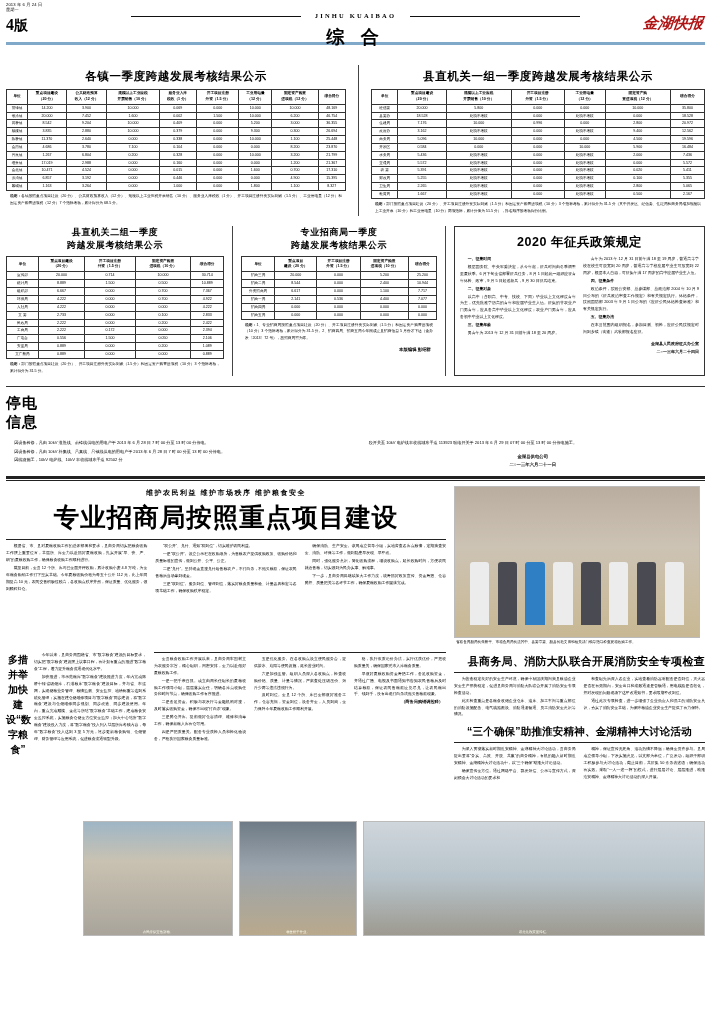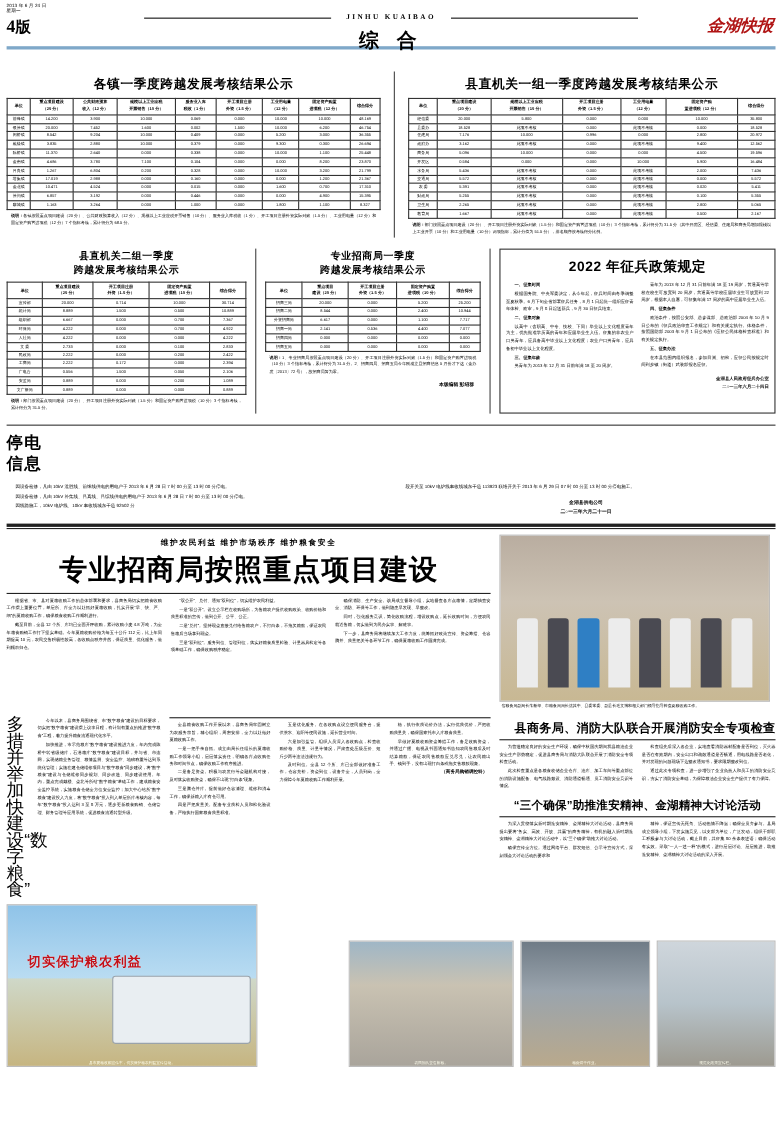--- a/index.html
+++ b/index.html
@@ -138,22 +138,22 @@
   .cap { font-size:3.6px; line-height:1.6; text-align:justify; padding:2px 2px 0 2px;
          font-family:"Liberation Sans", sans-serif; }
 
   .lower2 { display:flex; gap:8px; margin-top:6px; }
   .l2-left { width:140px; }
   .l2-mid  { width:292px; }
   .l2-right{ flex:1; }
 
   .vhead {
     float:left; width:24px; margin:0 4px 0 0;
-    font-size:16px; font-weight:normal; line-height:15px;
-    font-family:"Liberation Sans", sans-serif; text-align:left;
+    font-size:10px; font-weight:bold; line-height:15px;
+    font-family:"Liberation Sans", sans-serif; text-align:center;
   }
   .sub-head { text-align:center; font-size:12.5px; font-weight:bold; letter-spacing:.5px;
               font-family:"Liberation Sans", sans-serif; margin:1px 0 3px 0; }
   .sub-head2 { text-align:right; font-size:11px; font-weight:bold; letter-spacing:.3px;
                font-family:"Liberation Sans", sans-serif; margin:2px 0 3px 0; }
   .sub-head3 { text-align:center; font-size:10.5px; font-weight:bold; letter-spacing:.2px;
                font-family:"Liberation Sans", sans-serif; margin:2px 0 3px 0; }
   .byline { text-align:right; font-weight:bold; font-size:4.2px; padding-right:3px;
             font-family:"Liberation Sans", sans-serif; }
 
@@ -649,21 +649,21 @@
       <div class="note">
         <b>说明：</b><span>1、专业招商局按照重点项目建设（20 分）、开工项目注册外资实际到账（1.5 分）和固定资产购置进项税（10 分）3 个指标考核，累计得分为 31.5 分。2、招商四局、招商五局今年刚成立且招商信息 5 月份才下达（金办发〔2013〕72 号），故招商局暂为零。</span>
       </div>
       <div class="sign">本版编辑 彭绍群</div>
     </div>
 
     <div class="vdiv"></div>
 
     <div class="col-e">
       <div class="zb-box">
-        <div class="zb-title">2022 年征兵政策规定</div>
+        <div class="zb-title">2020 年征兵政策规定</div>
         <div class="zb-cols">
           <div id="zbL">
               <p class="zb-h">一、征集时间</p>
               <p>根据国务院、中央军委决定，从今年起，征兵时间由冬季调整至夏秋季。6 月下旬全省部署征兵任务，8 月 1 日起统一组织应征青年体检、政审，9 月 5 日起送新兵，9 月 30 日征兵结束。</p>
               <p class="zb-h">二、征集对象</p>
               <p>以高中（含职高、中专、技校、下同）毕业以上文化程度青年为主，优先批准学历高的青年和应届毕业生入伍。征集的非农业户口男青年，应具备高中毕业以上文化程度；农业户口男青年，应具备初中毕业以上文化程度。</p>
               <p class="zb-h">三、征集年龄</p>
               <p>男青年为 2013 年 12 月 31 日前年满 18 至 20 周岁。</p>
             </div>
           <div id="zbR">
@@ -801,27 +801,20 @@
             <p>确保宣传全方位。通过网络平台、群发短信、公示等宣传方式，深刻领会大讨论活动的要求和</p>
           </div>
         <div id="sp2">
             <p>精神，保证宣传无死角、活动热情不降温；确保全员齐参与。县局成立领导小组，下发实施意见，以支部为单位，广泛发动，组织干部职工积极参与大讨论活动，截止目前，共征集 50 余条表述语；确保活动有实效。采取“一人一述一释”的模式，进行层层讨论、层层推进，助推淮安精神、金湖精神大讨论活动的深入开展。</p>
           </div>
       </div>
     </div>
   </div>
 
   <div class="photostrip">
-    <div style="width:228px">
-      <div class="photo ph-sky" style="height:148px">
-        <div class="banner-red">切实保护粮农利益</div>
-        <div class="truck"></div>
-        <div class="capin">县市夏粮收购宣传车，切实保护粮农利益宣传活动。</div>
-      </div>
-    </div>
     <div style="width:150px;margin-left:77px">
       <div class="photo ph-road" style="height:115px;margin-top:33px">
         <div class="capin">农民排队交售新粮。</div>
       </div>
     </div>
     <div style="width:118px">
       <div class="photo ph-ind" style="height:115px;margin-top:33px">
         <div class="capin">粮食烘干作业。</div>
       </div>
     </div>

